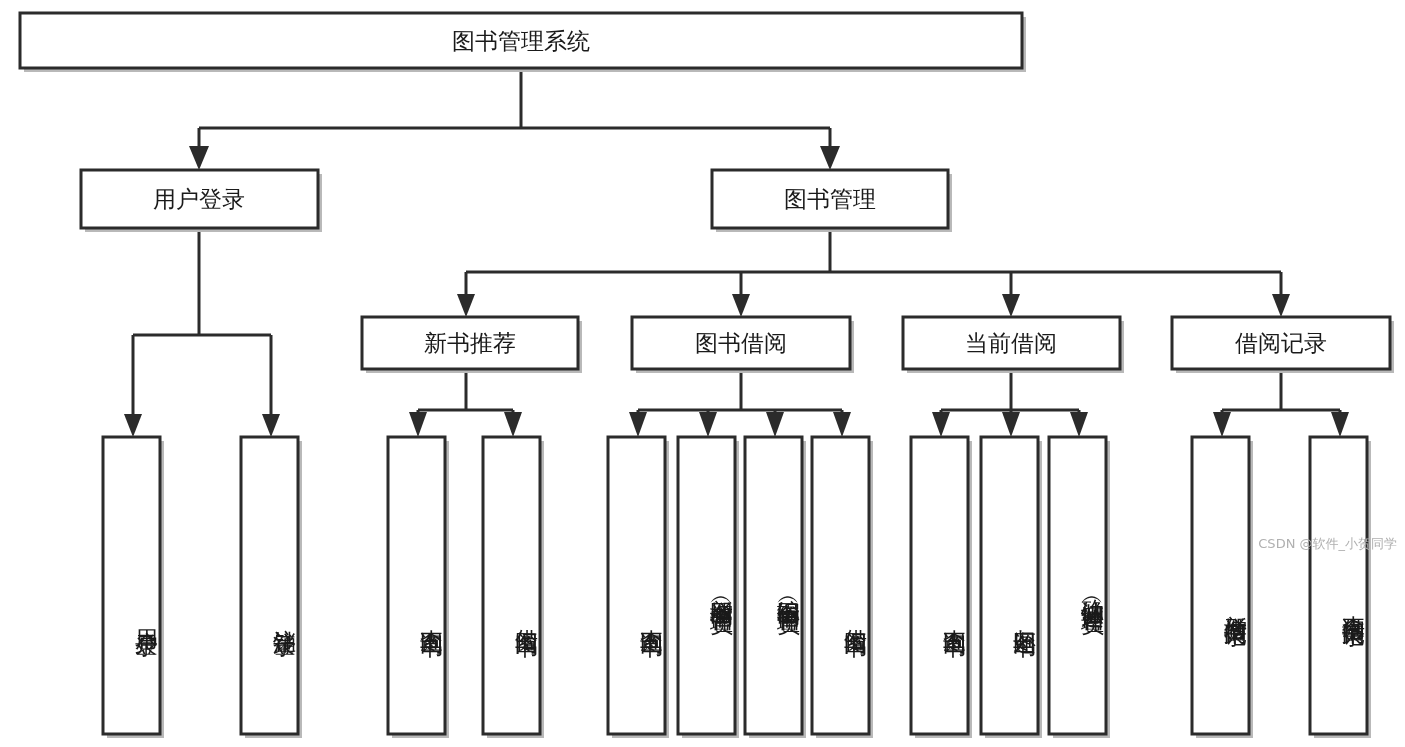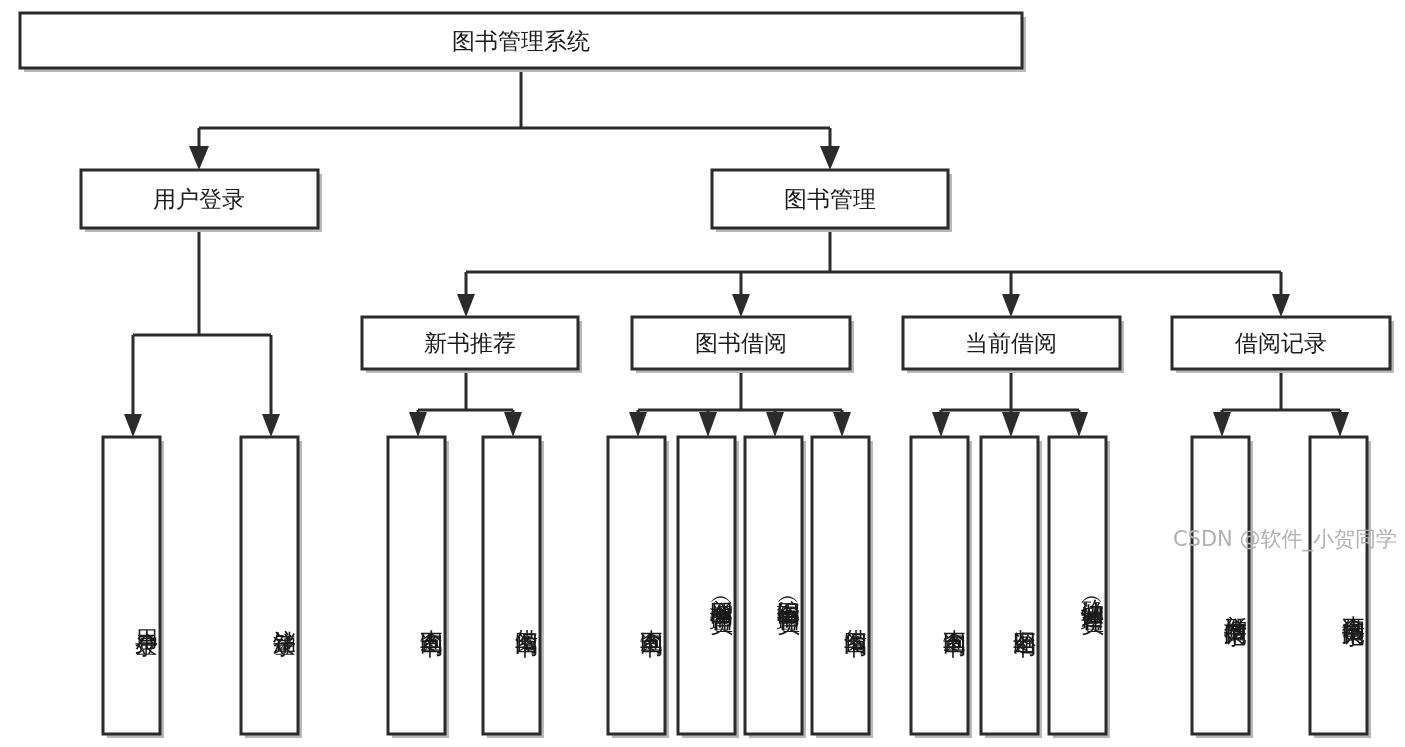--- a/index.html
+++ b/index.html
@@ -63,21 +63,21 @@
     line-height: 1.18;
     color: #1a1a1a;
     letter-spacing: 2px;
     white-space: nowrap;
     pointer-events: none;
   }
   .watermark {
     position: absolute;
     right: 8px;
     bottom: 4px;
-    font-size: 21px;
+    font-size: 13px;
     color: #b0b0b0;
     font-family: "DejaVu Sans", "Liberation Sans", sans-serif;
     white-space: nowrap;
   }
 </style>
 </head>
 <body>
 
 <div id="diagram-root">
 

